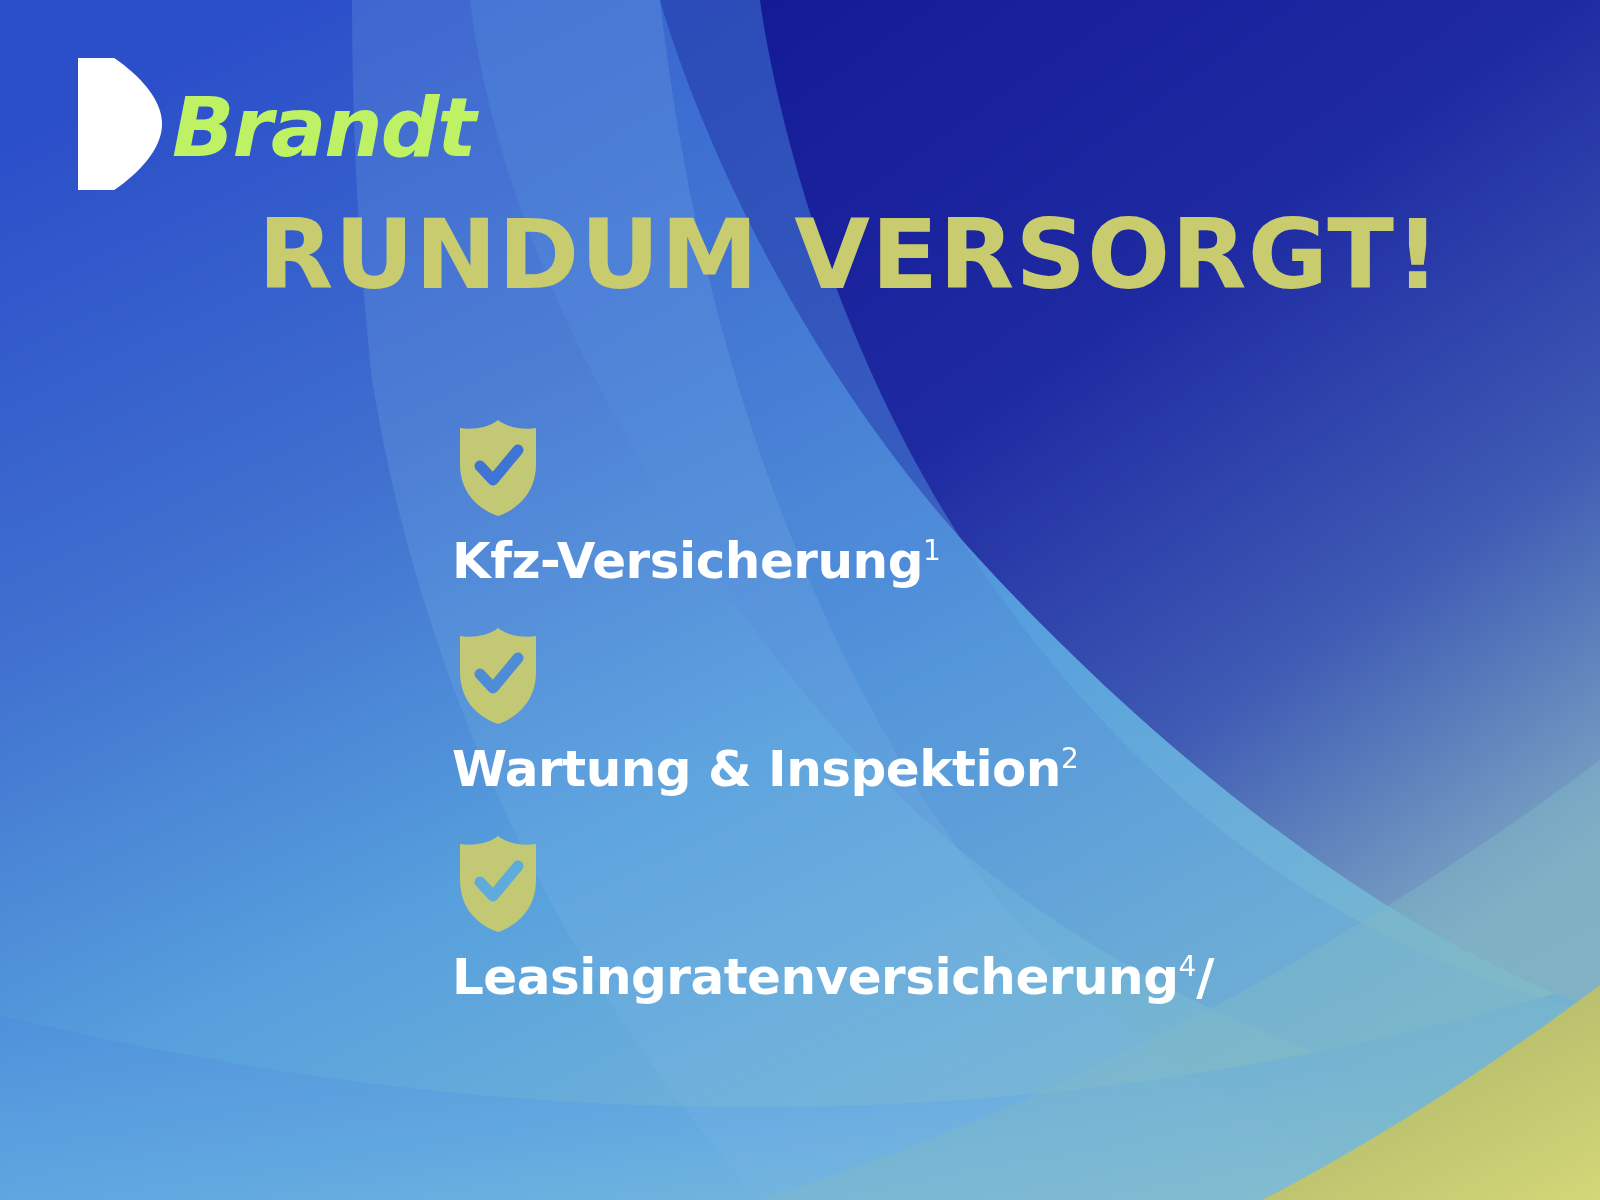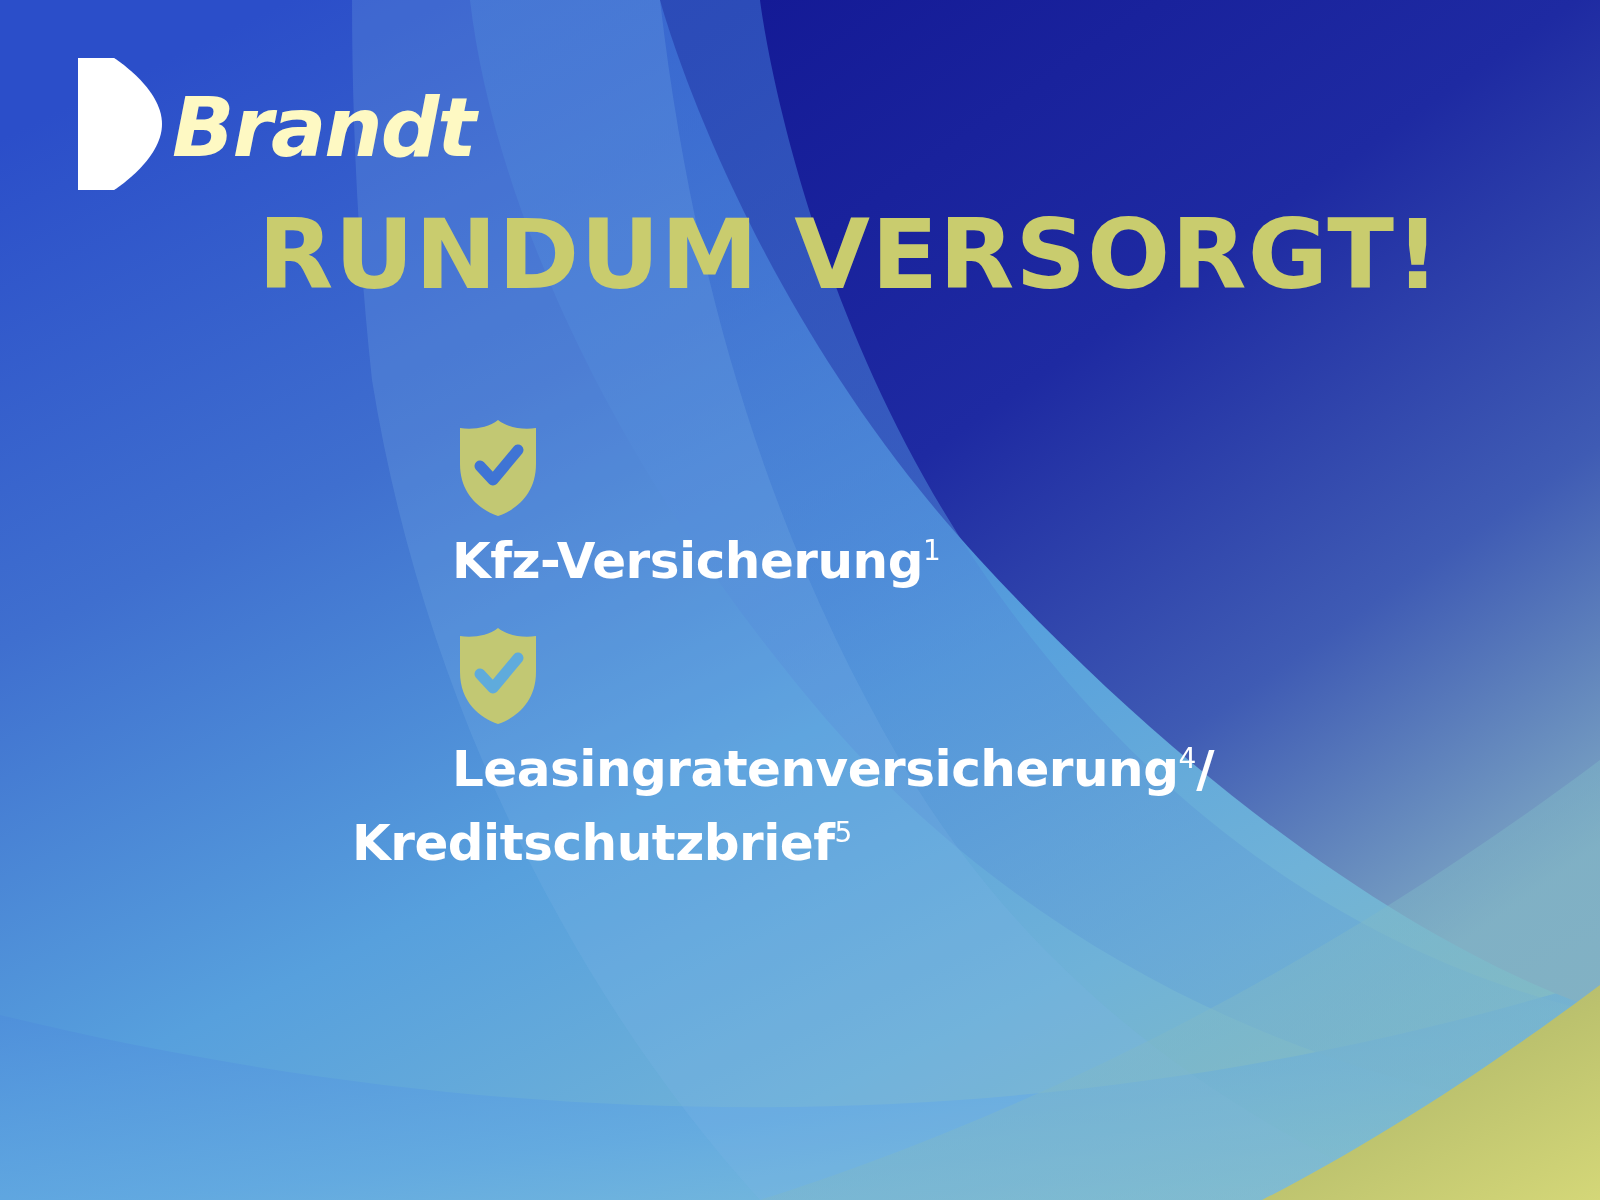--- a/index.html
+++ b/index.html
@@ -36,21 +36,21 @@
     width: 84px;
     height: 132px;
     flex: 0 0 auto;
   }
   .logo-word {
     font-family: "DejaVu Sans", sans-serif;
     font-weight: bold;
     font-style: italic;
     font-size: 82px;
     line-height: 1;
-    color: #fef9c3;
+    color: #bef264;
     letter-spacing: -2px;
     margin-left: 10px;
     position: relative;
     top: 4px;
   }
 
   
   .headline {
     position: absolute;
     left: 258px;
@@ -195,30 +195,41 @@
           <path d="M46,2 C36,10 20,12 8,10 L8,46 C8,76 28,92 46,98 C64,92 84,76 84,46
                    L84,10 C72,12 56,10 46,2 Z" fill="#c2c873"></path>
           <path d="M28,48 L41,62 L66,32" stroke="#3f74d4" stroke-width="11" fill="none" stroke-linecap="round" stroke-linejoin="round"></path>
         </svg>
       </span>
       <span class="bullet-text">
         <span>Kfz-Versicherung</span><span class="sup">1</span>
       </span>
     </div>
 
+    <div class="bullet-row">
+      <span class="shield-wrap">
+        <svg class="shield-svg" viewBox="0 0 92 100">
+          <path d="M46,2 C36,10 20,12 8,10 L8,46 C8,76 28,92 46,98 C64,92 84,76 84,46
+                   L84,10 C72,12 56,10 46,2 Z" fill="#c2c873"></path>
+          <path d="M28,48 L41,62 L66,32" stroke="#4f8cd6" stroke-width="11" fill="none" stroke-linecap="round" stroke-linejoin="round"></path>
+        </svg>
+      </span>
+      <span class="bullet-text">
+        <span>Wartung &amp; Inspektion</span><span class="sup">2</span>
+      </span>
+    </div>
 
 
     <div class="bullet-row row-tall">
       <span class="shield-wrap">
         <svg class="shield-svg" viewBox="0 0 92 100">
           <path d="M46,2 C36,10 20,12 8,10 L8,46 C8,76 28,92 46,98 C64,92 84,76 84,46
                    L84,10 C72,12 56,10 46,2 Z" fill="#c2c873"></path>
           <path d="M28,48 L41,62 L66,32" stroke="#5fabdc" stroke-width="11" fill="none" stroke-linecap="round" stroke-linejoin="round"></path>
         </svg>
       </span>
       <span class="bullet-text">
         <span>Leasingratenversicherung</span><span class="sup">4</span><span>/</span>
-        <span class="line2"><span>Kreditschutzbrief</span><span class="sup">5</span></span>
       </span>
     </div>
 
   </div>
 </div>
 
 </body></html>

